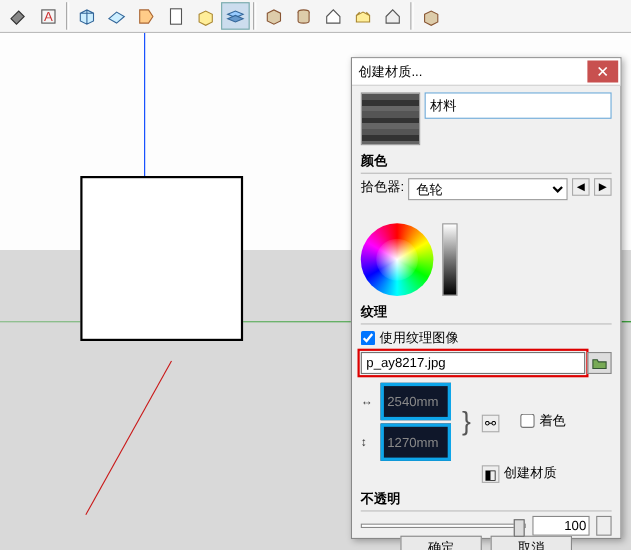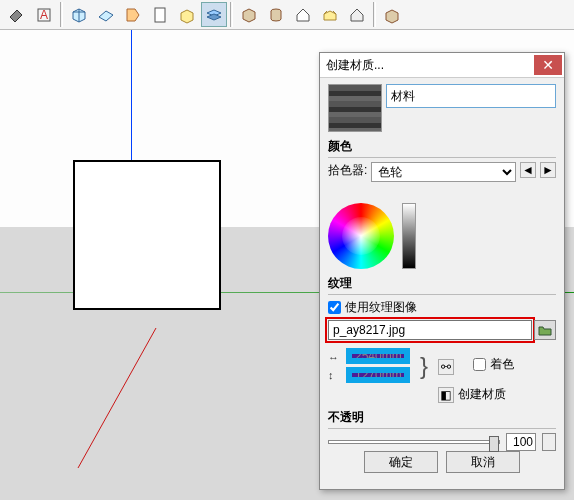--- a/index.html
+++ b/index.html
@@ -30,28 +30,28 @@
 .wheel:after{content:"";position:absolute;inset:14px;border-radius:50%;background:radial-gradient(#fff,transparent 78%)}
 .vbar{width:14px;height:66px;background:linear-gradient(#fff,#777,#000);border:1px solid #999}
 .cbox{display:flex;align-items:center;gap:4px;margin:4px 0}
 .cbox input{width:13px;height:13px}
 .file-row{display:flex;gap:2px}
 .file-in{flex:1;height:20px;border:1px solid #737373;padding:0 4px;background:#fff}
 .file-in.hl{outline:2px solid #d00;outline-offset:1px}
 .browse{width:22px;height:20px;border:1px solid #888;background:#ddd;cursor:pointer;display:flex;align-items:center;justify-content:center}
 .dims{margin:8px 0 6px;display:grid;grid-template-columns:14px 70px 14px auto;row-gap:3px;column-gap:4px;align-items:center}
 .dims .g{font-size:11px;color:#333}
-.dim-in{height:16px;border:6px solid #0ea5e9;padding:0 3px;background:#4c1d95;color:#888;width:64px}
+.dim-in{height:34px;border:3px solid #0ea5e9;padding:0 3px;background:#0f172a;color:#888;width:64px}
 .brace{grid-row:1/3;grid-column:3;font-size:24px;color:#555;line-height:18px}
 .chain{grid-row:1/3;grid-column:4}
 .colorize{display:flex;align-items:center;gap:4px}
 .op-row{display:flex;align-items:center;gap:6px;margin-top:2px}
 .slider{flex:1;height:4px;background:#fff;border:1px solid #888;position:relative}
 .slider:after{content:"";position:absolute;right:0;top:-5px;width:8px;height:14px;background:#ddd;border:1px solid #666}
-.op-in{width:30px;height:18px;border:1px solid #888;text-align:right;padding:0 2px;background:#fff}
+.op-in{width:52px;height:18px;border:1px solid #888;text-align:right;padding:0 2px;background:#fff}
 .spin{width:14px;height:18px;background:#eee;border:1px solid #888}
 .dlg-btns{display:flex;justify-content:center;gap:8px;margin-top:0}
 .dlg-btns button{width:74px;height:22px;border:1px solid #888;background:#e9e9e9;cursor:pointer}
 .arrow{position:absolute;pointer-events:none}
 </style>
 </head>
 <body>
 
 <div class="toolbar">
   <div class="tbtn">

